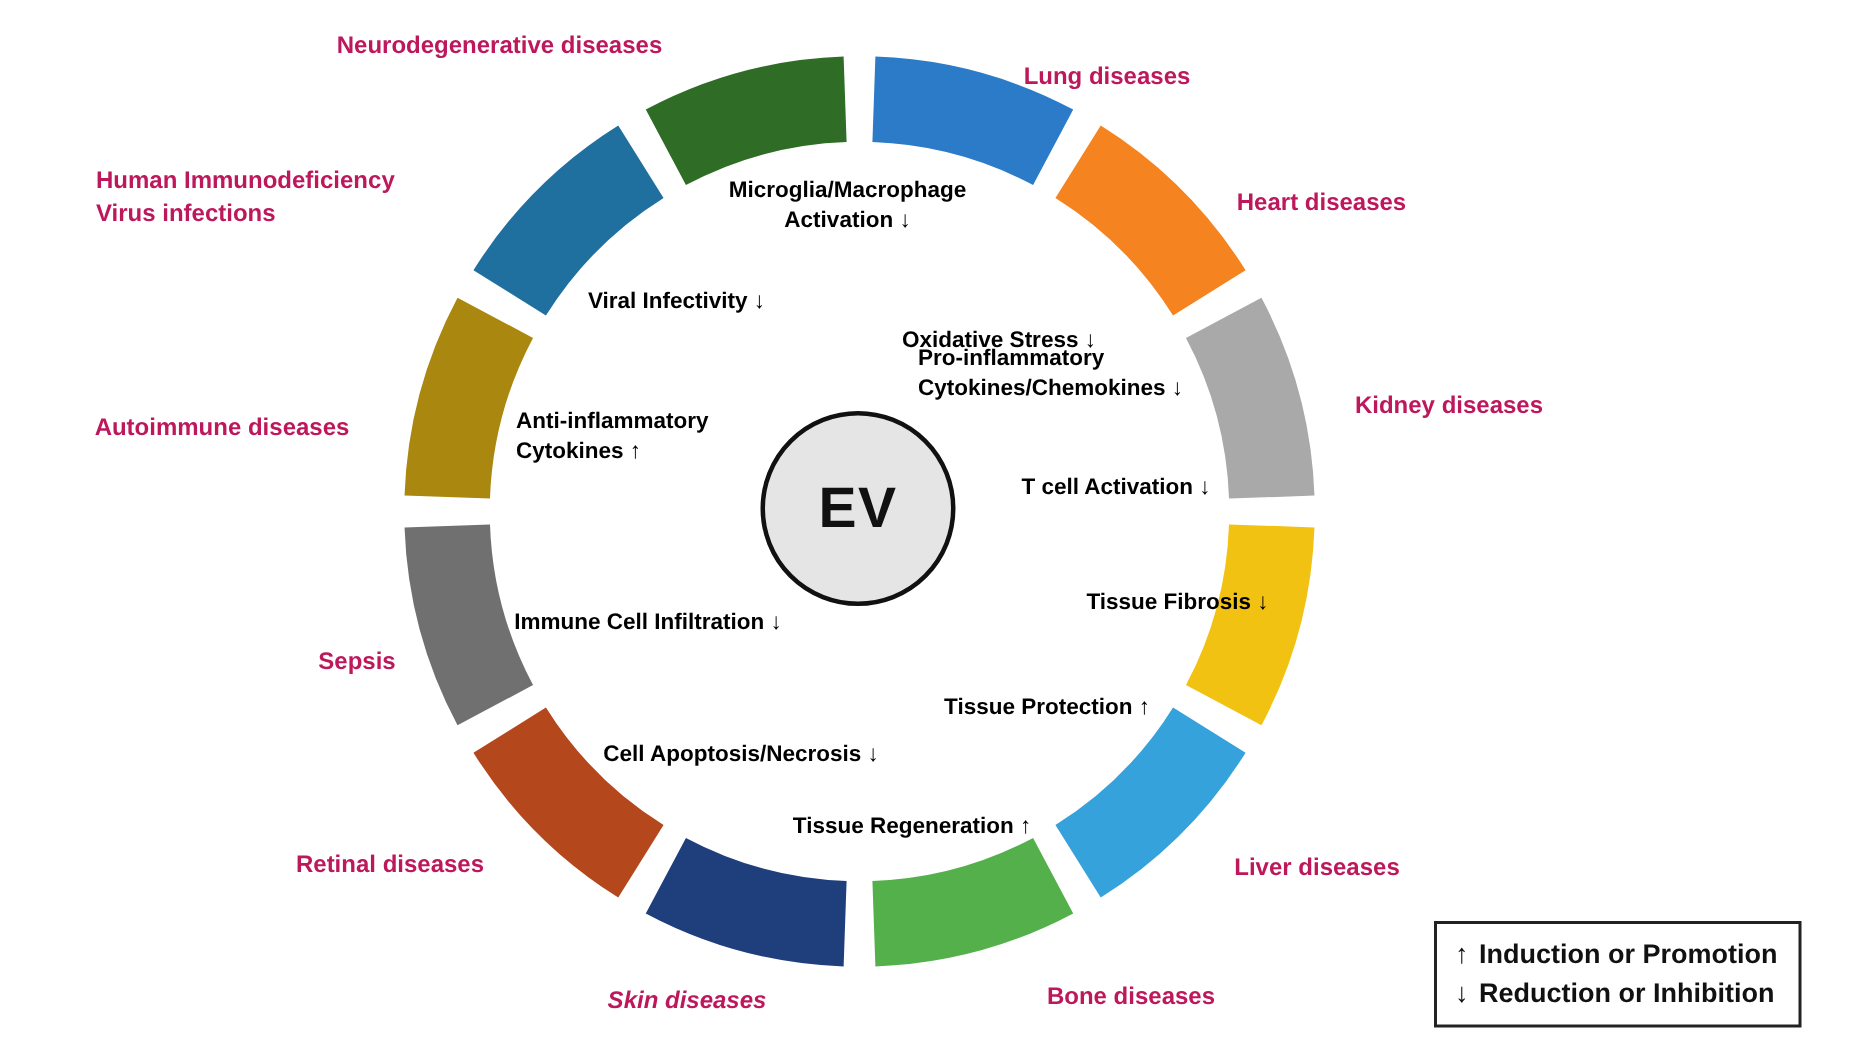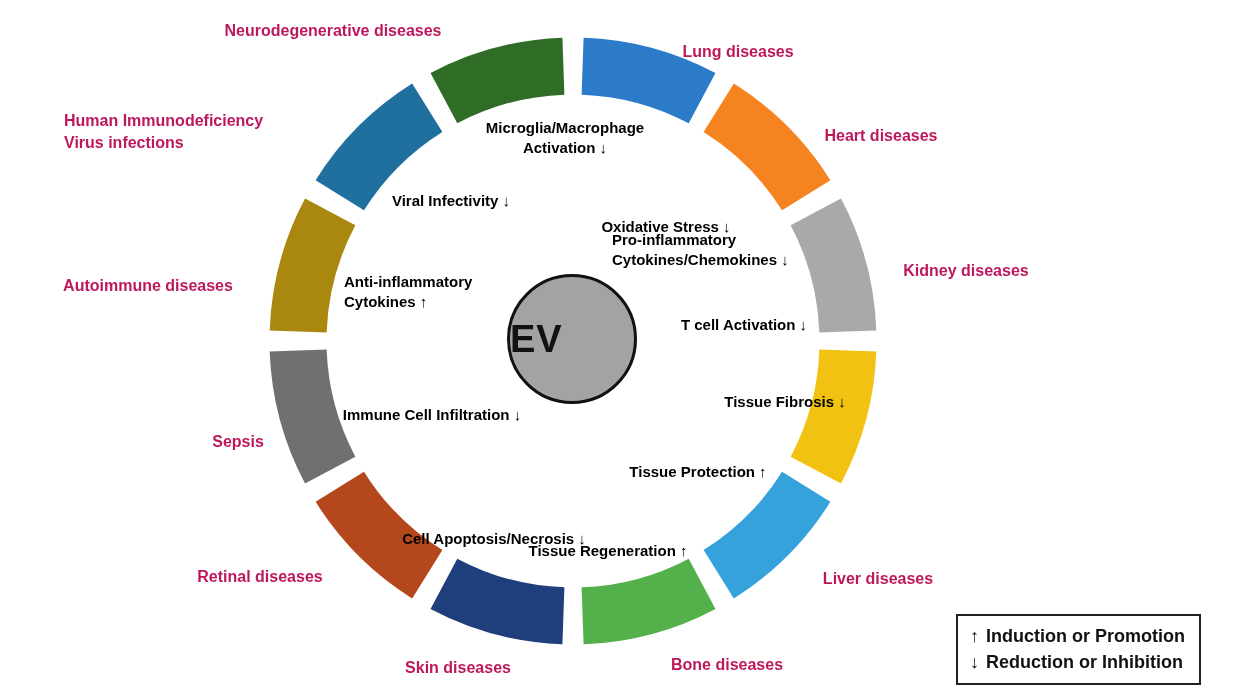--- a/index.html
+++ b/index.html
@@ -10,24 +10,24 @@
     background: #ffffff;
     font-family: "Liberation Sans", sans-serif;
     color: #111111;
     overflow: hidden;
   }
   .ring-svg { position: absolute; left: 0; top: 0; }
   .ev-circle {
     position: absolute;
     left: 507px; top: 274px;
     width: 130px; height: 130px;
-    background: #a3a3a3;
+    background: #e5e5e5;
     border: 3px solid #111111;
     border-radius: 50%;
-    display: flex; align-items: center; justify-content: flex-start;
+    display: flex; align-items: center; justify-content: center;
     box-sizing: border-box;
   }
   .ev-circle span { font-size: 38px; font-weight: bold; letter-spacing: 1px; }
   .disease-label {
     position: absolute;
     font-size: 16px;
     font-weight: bold;
     white-space: nowrap;
     text-align: center;
     transform: translate(-50%, -50%);
@@ -86,39 +86,39 @@
     </svg>
 
   <div class="ev-circle">
     <span>EV</span>
   </div>
 
   <div class="disease-label" style="left:738px; top:32px;margin-top:20px;">Lung diseases</div>
   <div class="disease-label" style="left:881px; top:117px;margin-top:19px;">Heart diseases</div>
   <div class="disease-label" style="left:966px; top:271px;">Kidney diseases</div>
   <div class="disease-label" style="left:878px; top:579px;">Liver diseases</div>
-  <div class="disease-label" style="left:727px; top:665px;">Bone diseases</div>
-  <div class="disease-label" style="left:458px; top:668px;">Skin diseases</div>
+  <div class="disease-label" style="left:754px; top:665px;">Bone diseases</div>
+  <div class="disease-label" style="left:458px; top:668px;font-style:italic;">Skin diseases</div>
   <div class="disease-label" style="left:260px; top:577px;">Retinal diseases</div>
   <div class="disease-label" style="left:238px; top:442px;">Sepsis</div>
   <div class="disease-label" style="left:148px; top:270px;margin-top:16px;">Autoimmune diseases</div>
   <div class="disease-label left-anchored" style="left:64px; top:110px;">Human Immunodeficiency
 Virus infections</div>
   <div class="disease-label" style="left:333px; top:31px;">Neurodegenerative diseases</div>
 
   <div class="annotation" style="left:565px; top:137px;">Microglia/Macrophage
 Activation ↓</div>
   <div class="annotation" style="left:666px; top:183px;margin-top:44px;">Oxidative Stress ↓</div>
   <div class="annotation left-anchored" style="left:612px; top:249px;">Pro-inflammatory
 Cytokines/Chemokines ↓</div>
   <div class="annotation" style="left:744px; top:325px;">T cell Activation ↓</div>
   <div class="annotation" style="left:745px; top:402px;margin-left:40px;">Tissue Fibrosis ↓</div>
   <div class="annotation" style="left:698px; top:472px;">Tissue Protection ↑</div>
   <div class="annotation" style="left:608px; top:551px;">Tissue Regeneration ↑</div>
-  <div class="annotation" style="left:494px; top:503px;margin-top:36px;">Cell Apoptosis/Necrosis ↓</div>
+  <div class="annotation" style="left:494px; top:503px;">Cell Apoptosis/Necrosis ↓</div>
   <div class="annotation left-anchored" style="left:344px; top:291px;">Anti-inflammatory
 Cytokines ↑</div>
   <div class="annotation" style="left:432px; top:415px;">Immune Cell Infiltration ↓</div>
   <div class="annotation" style="left:451px; top:201px;">Viral Infectivity ↓</div>
 
   <div class="legend">
     <div class="legend-row">
       <span>↑</span>
       <span>Induction or Promotion</span>
     </div>

